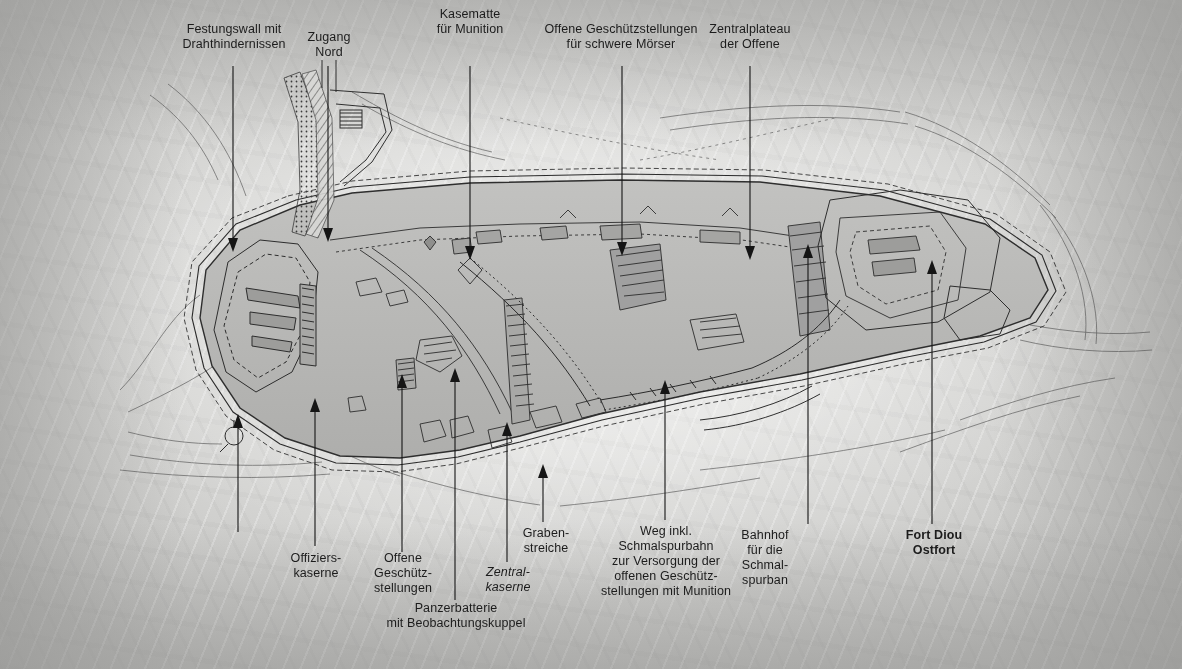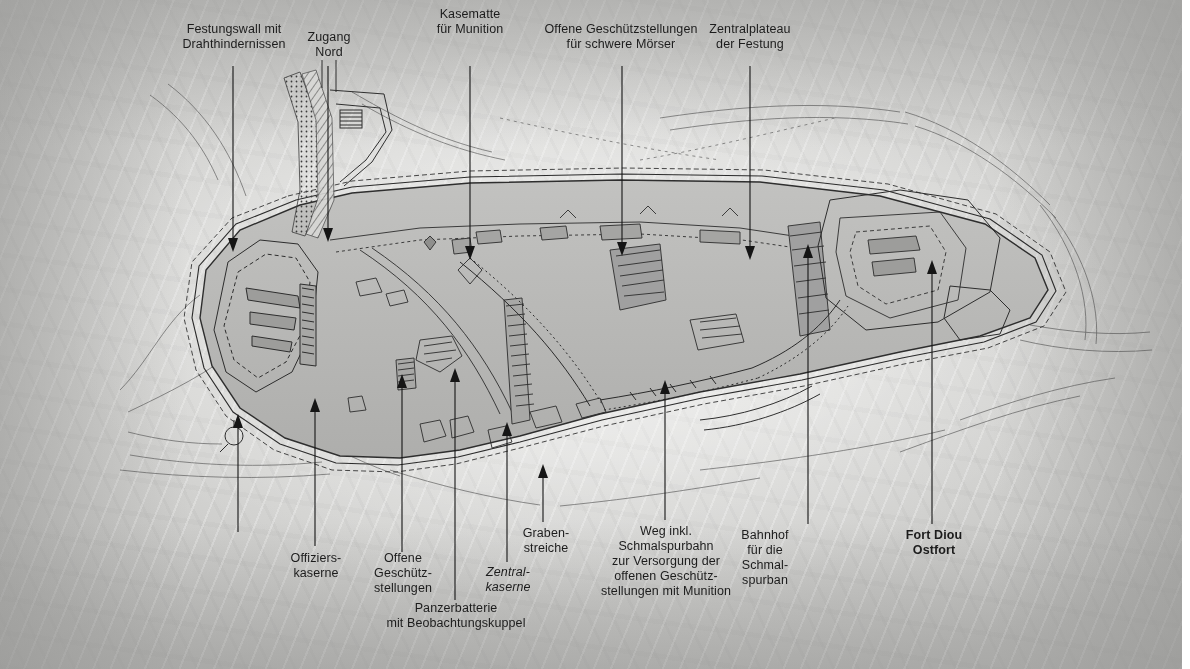--- a/index.html
+++ b/index.html
@@ -255,21 +255,21 @@
   <div class="label c" style="left:288px; top:30px; width:82px;">Zugang
 Nord</div>
 
   <div class="label c" style="left:420px; top:7px; width:100px;">Kasematte
 für Munition</div>
 
   <div class="label c" style="left:525px; top:22px; width:192px;">Offene Geschützstellungen
 für schwere Mörser</div>
 
   <div class="label c" style="left:698px; top:22px; width:104px;">Zentralplateau
-der Festung</div>
+der Offene</div>
 
 
 
   <div class="label c" style="left:278px; top:551px; width:76px;">Offiziers-
 kaserne</div>
 
   <div class="label c" style="left:363px; top:551px; width:80px;">Offene
 Geschütz-
 stellungen</div>
 

